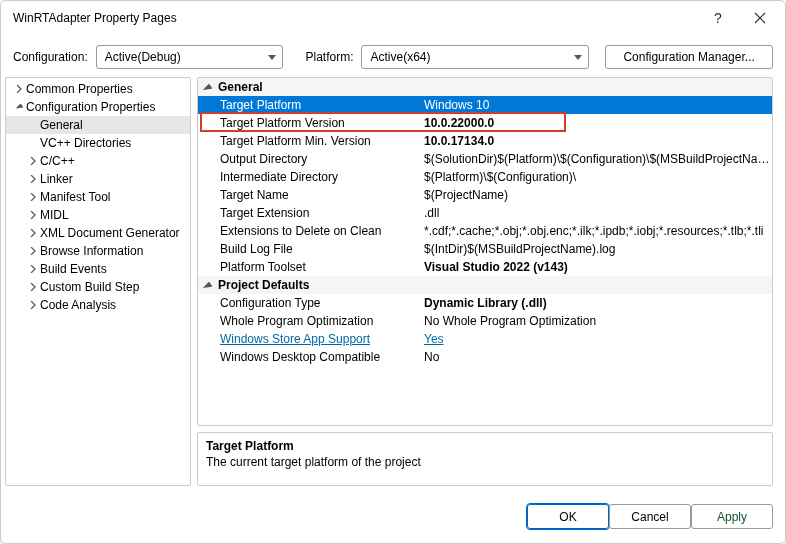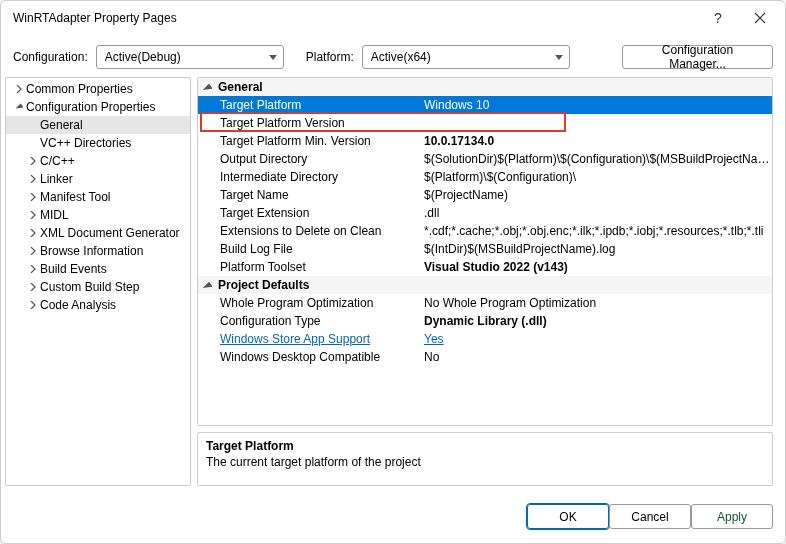--- a/index.html
+++ b/index.html
@@ -7,23 +7,23 @@
   .dialog { width: 786px; height: 544px; border: 1px solid #ccc; border-radius: 6px; box-shadow: 0 6px 24px rgba(0,0,0,0.2); display: flex; flex-direction: column; overflow: hidden; }
   .titlebar { height: 34px; display: flex; align-items: center; padding: 0 4px 0 12px; }
   .titlebar-title { flex: 1; font-size: 12px; }
   .titlebar-btn { width: 42px; height: 30px; display: flex; align-items: center; justify-content: center; color: #333; }
   .titlebar-btn svg { width: 12px; height: 12px; }
   .config-row { padding: 10px 12px 8px 12px; display: flex; align-items: center; gap: 8px; }
   .lbl { font-size: 12px; }
   .combo { height: 24px; border: 1px solid #999; border-radius: 3px; padding: 0 22px 0 8px; background: #fff; position: relative; display: flex; align-items: center; }
   .combo::after { content: ""; position: absolute; right: 6px; top: 9px; border-left: 4px solid transparent; border-right: 4px solid transparent; border-top: 5px solid #555; }
   .combo.config-sel { width: 188px; text-align: right; }
-  .combo.plat-sel { width: 208px; }
+  .combo.plat-sel { width: 228px; }
   .btn { height: 24px; border: 1px solid #999; border-radius: 3px; background: #fff; padding: 0 12px; display: inline-flex; align-items: center; justify-content: center; font-family: inherit; font-size: 12px; }
-  .btn.wide { width: 151px; }
+  .btn.wide { width: 168px; }
   .content { flex: 1; display: flex; padding: 0 12px 8px 4px; gap: 6px; min-height: 0; }
   .tree { width: 186px; border: 1px solid #ccc; border-radius: 2px; overflow: auto; padding: 2px 0; }
   .tree-scroll { min-width: 210px; }
   .tree-item { display: flex; align-items: center; height: 18px; padding-right: 8px; white-space: nowrap; }
   .arrow-sp { width: 14px; display: inline-flex; justify-content: center; color: #555; }
   .arrow-sp svg { width: 8px; height: 8px; }
   .tree-label { }
   .lvl0 { padding-left: 6px; }
   .lvl1 { padding-left: 20px; }
   .sel { background: #E6E6E6; }
@@ -189,20 +189,21 @@
                     <path d="M0.5 2 L7.5 2 L7 7 Z" transform="rotate(-45 4 4) translate(0 0.7)" fill="currentColor"></path>
                   </svg></span><span>General</span></div>
               <div class="gcol2"></div>
             </div>
             <div class="grow selrow">
               <div class="gcol1">Target Platform</div>
               <div class="gcol2">Windows 10</div>
             </div>
             <div class="grow">
               <div class="gcol1">Target Platform Version</div>
+              <div class="gcol2 bold">10.0.22000.0</div>
             </div>
             <div class="grow">
               <div class="gcol1">Target Platform Min. Version</div>
               <div class="gcol2 bold">10.0.17134.0</div>
             </div>
             <div class="grow">
               <div class="gcol1">Output Directory</div>
               <div class="gcol2">$(SolutionDir)$(Platform)\$(Configuration)\$(MSBuildProjectName)\</div>
             </div>
             <div class="grow">
@@ -229,26 +230,26 @@
               <div class="gcol1">Platform Toolset</div>
               <div class="gcol2 bold">Visual Studio 2022 (v143)</div>
             </div>
             <div class="grow cat">
               <div class="gcol1"><span class="ar"><svg viewBox="0 0 8 8">
                     <path d="M0.5 2 L7.5 2 L7 7 Z" transform="rotate(-45 4 4) translate(0 0.7)" fill="currentColor"></path>
                   </svg></span><span>Project Defaults</span></div>
               <div class="gcol2"></div>
             </div>
             <div class="grow">
+              <div class="gcol1">Configuration Type</div>
+              <div class="gcol2 bold">Dynamic Library (.dll)</div>
+            </div>
+            <div class="grow">
               <div class="gcol1">Whole Program Optimization</div>
               <div class="gcol2">No Whole Program Optimization</div>
-            </div>
-            <div class="grow">
-              <div class="gcol1">Configuration Type</div>
-              <div class="gcol2 bold">Dynamic Library (.dll)</div>
             </div>
             <div class="grow">
               <div class="gcol1 dim">Windows Store App Support</div>
               <div class="gcol2 dim">Yes</div>
             </div>
             <div class="grow">
               <div class="gcol1">Windows Desktop Compatible</div>
               <div class="gcol2">No</div>
             </div>
             <div class="hlbox" style="left: 2px; right: 206px; top: 34px; height: 20px;"></div>

